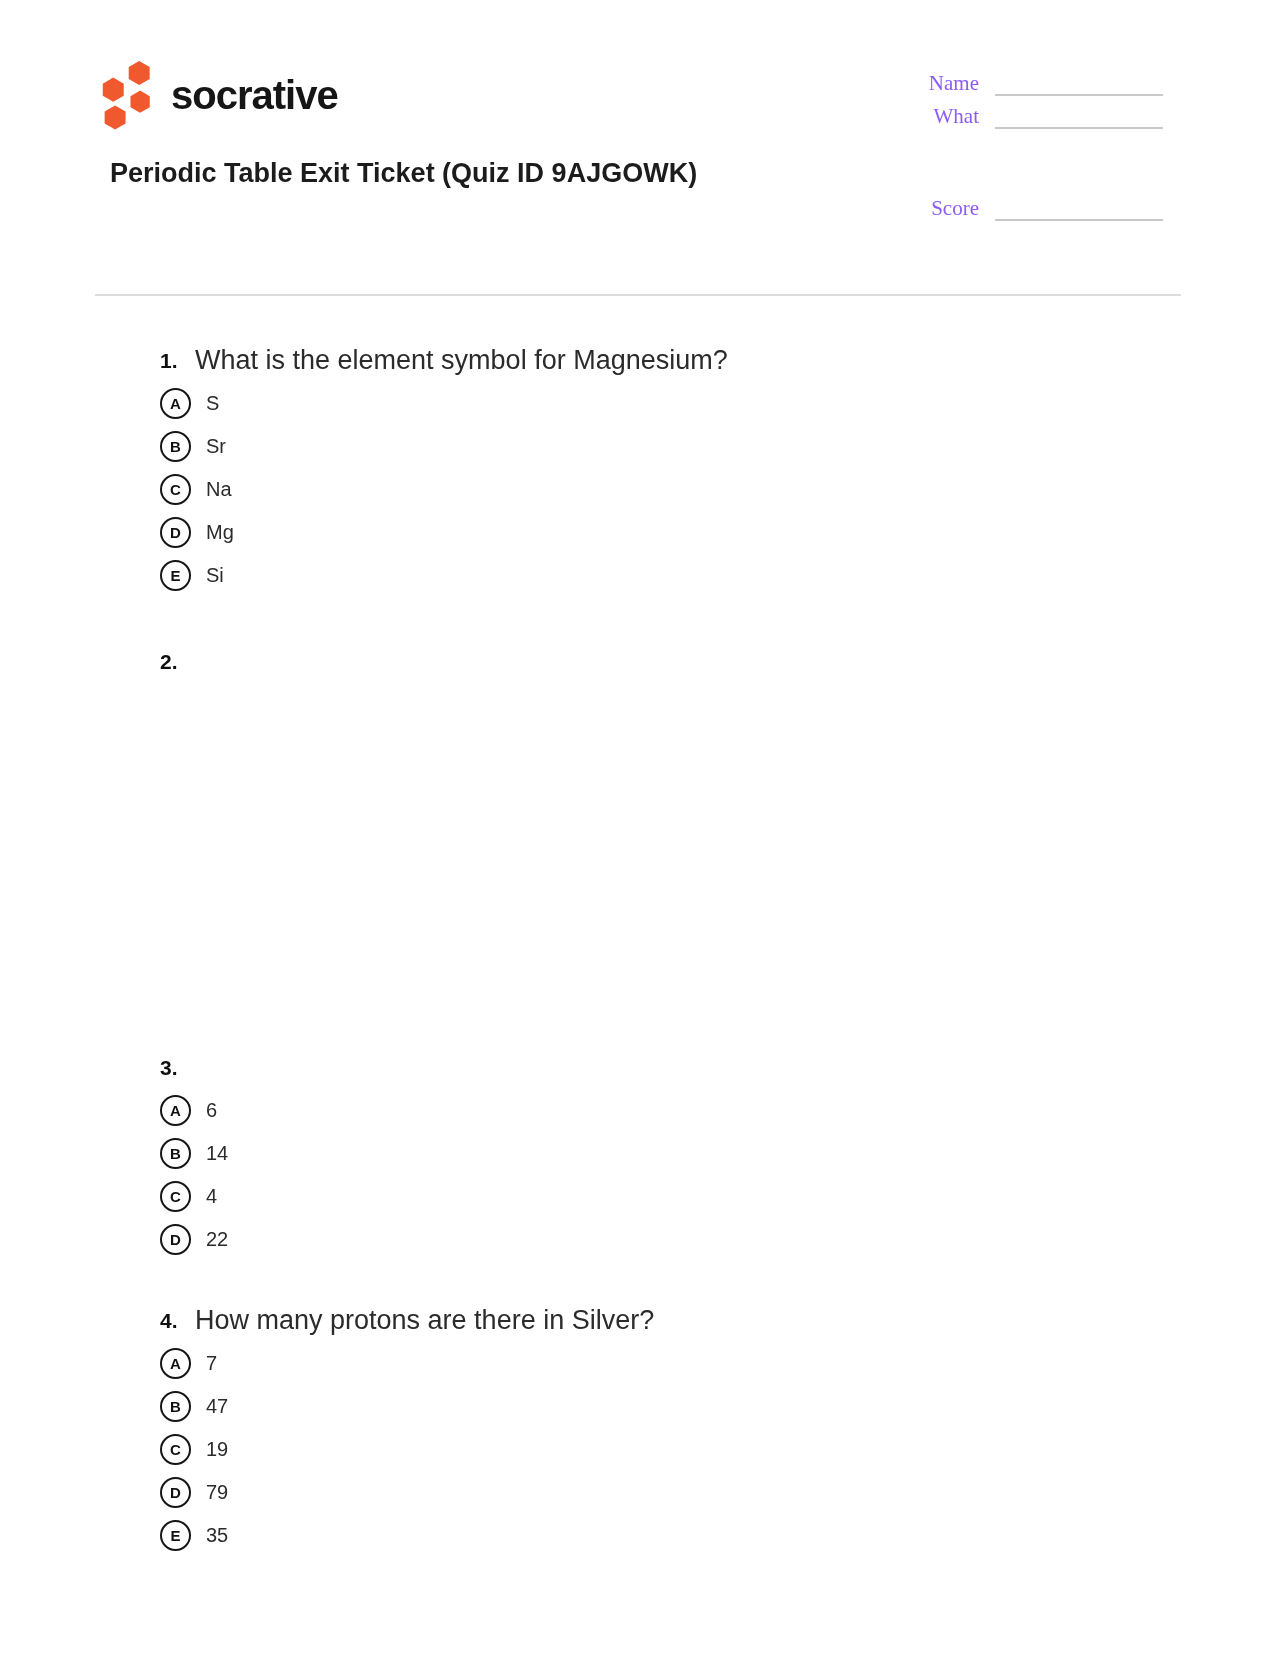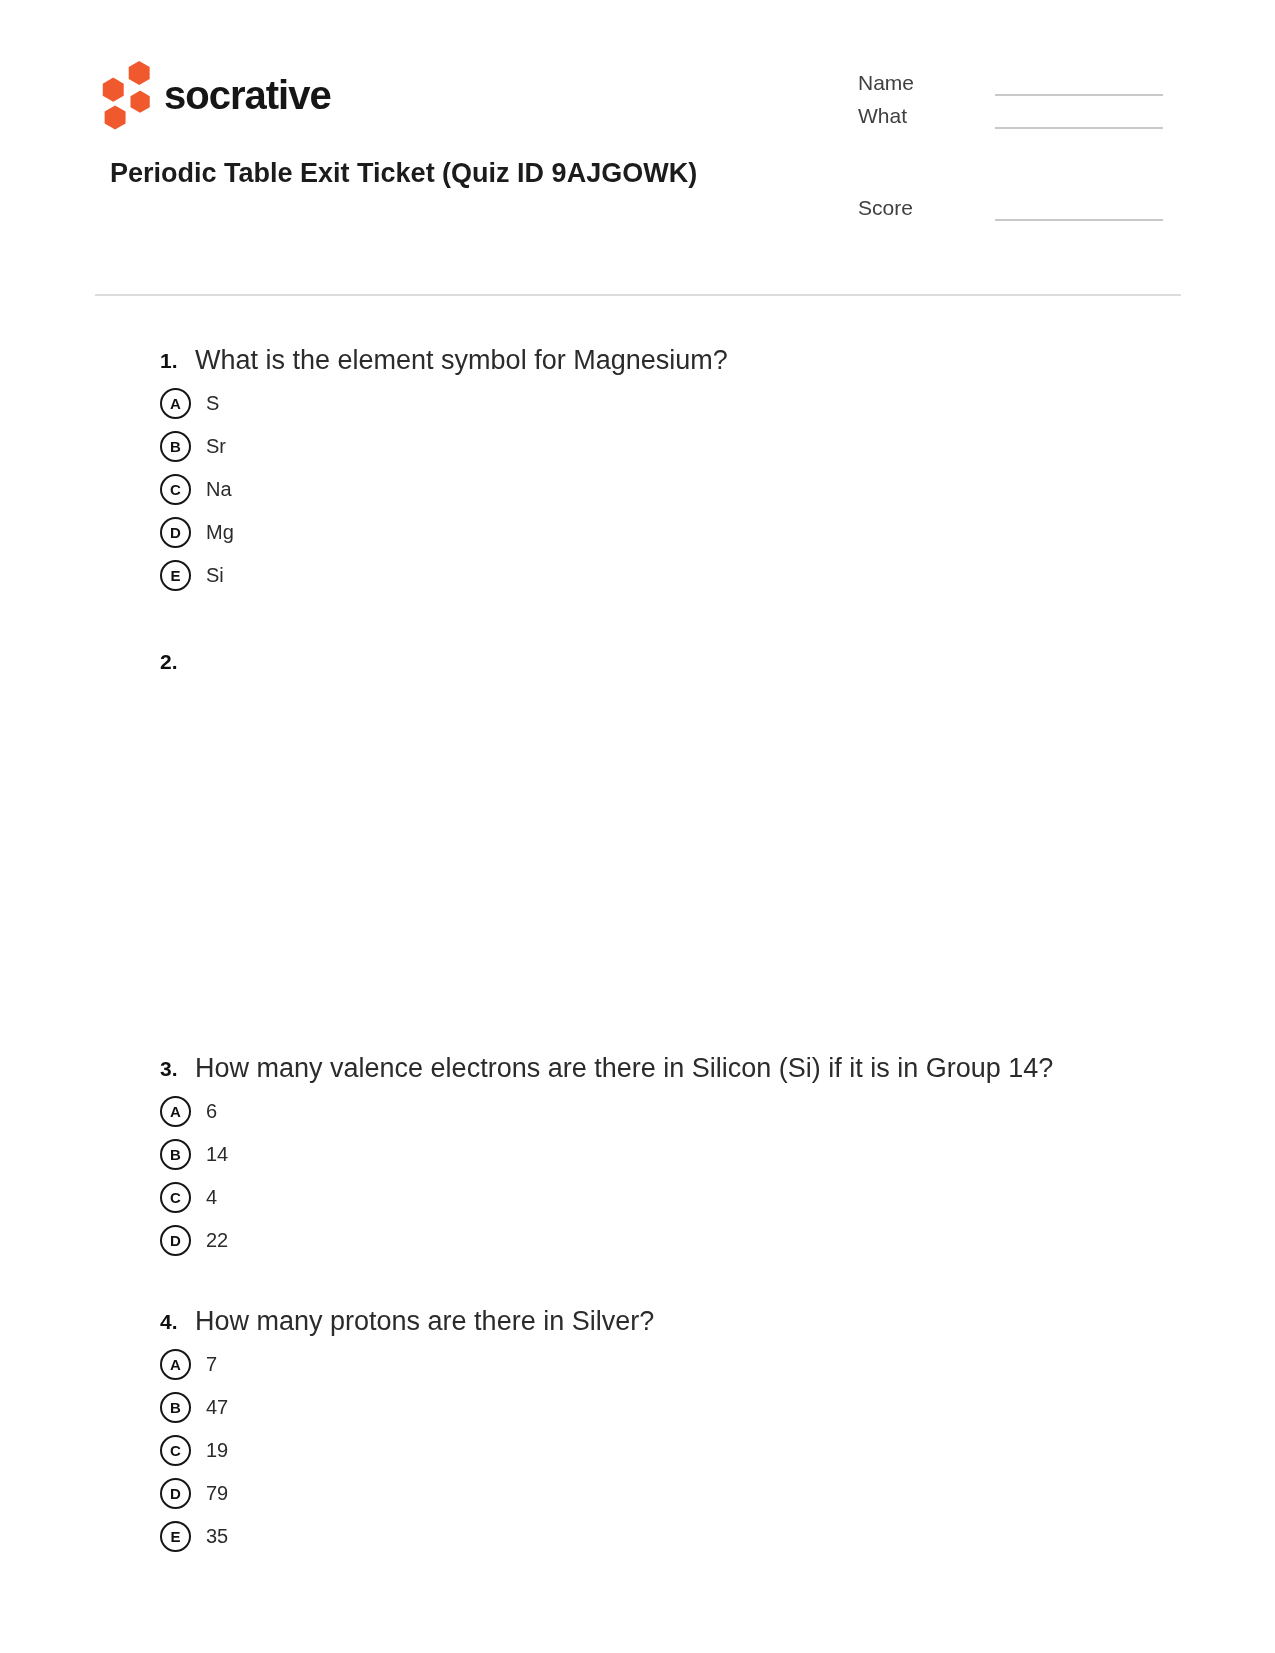--- a/index.html
+++ b/index.html
@@ -17,39 +17,39 @@
     position:relative;
     width:1275px;
     height:1653px;
     background:#ffffff;
     overflow:hidden;
   }
 
   
   .logo{
     position:absolute; left:100px; top:60px;
-    display:flex; align-items:center; gap:6px;
+    display:flex; align-items:center; gap:13px;
   }
   .logo svg{ width:58px; height:76px; display:block; }
   .logo-text{
     font-size:40px; font-weight:700; letter-spacing:-1px;
     color:#161616; line-height:1;
     padding-bottom:6px;
   }
 
   
   .header-fields{
     position:absolute; left:858px; top:70px; width:305px;
   }
   .field-row{
     display:flex; align-items:flex-end; margin-bottom:7px;
   }
   .field-label{
-    flex:1 1 auto; 
-    font-size:21px; color:#404040; padding-right:16px; line-height:26px;
+    flex:1 1 auto; text-align:right;
+    font-size:21px; color:#8b5cf6; padding-right:16px; line-height:26px;font-family:Liberation Serif, serif;
   }
   .field-line{
     flex:0 0 168px; height:26px;
     border-bottom:2px solid var(--line);
   }
   .score-row{ margin-top:66px; }
 
   
   .title{
     position:absolute; left:110px; top:156px; width:745px;
@@ -167,21 +167,20 @@
       <span class="q-num">2.</span>
     </div>
     <div>
   <div class="open-space"></div>
 </div>
   </div>
 
   <div class="question">
     <div class="q-row">
       <span class="q-num">3.</span>
-      <span class="q-text">How many valence electrons are there in Silicon (Si) if it is in Group 14?</span>
     </div>
     <div>
   <div class="option">
     <span class="bubble">A</span>
     <span class="opt-text">6</span>
   </div>
 
   <div class="option">
     <span class="bubble">B</span>
     <span class="opt-text">14</span>

